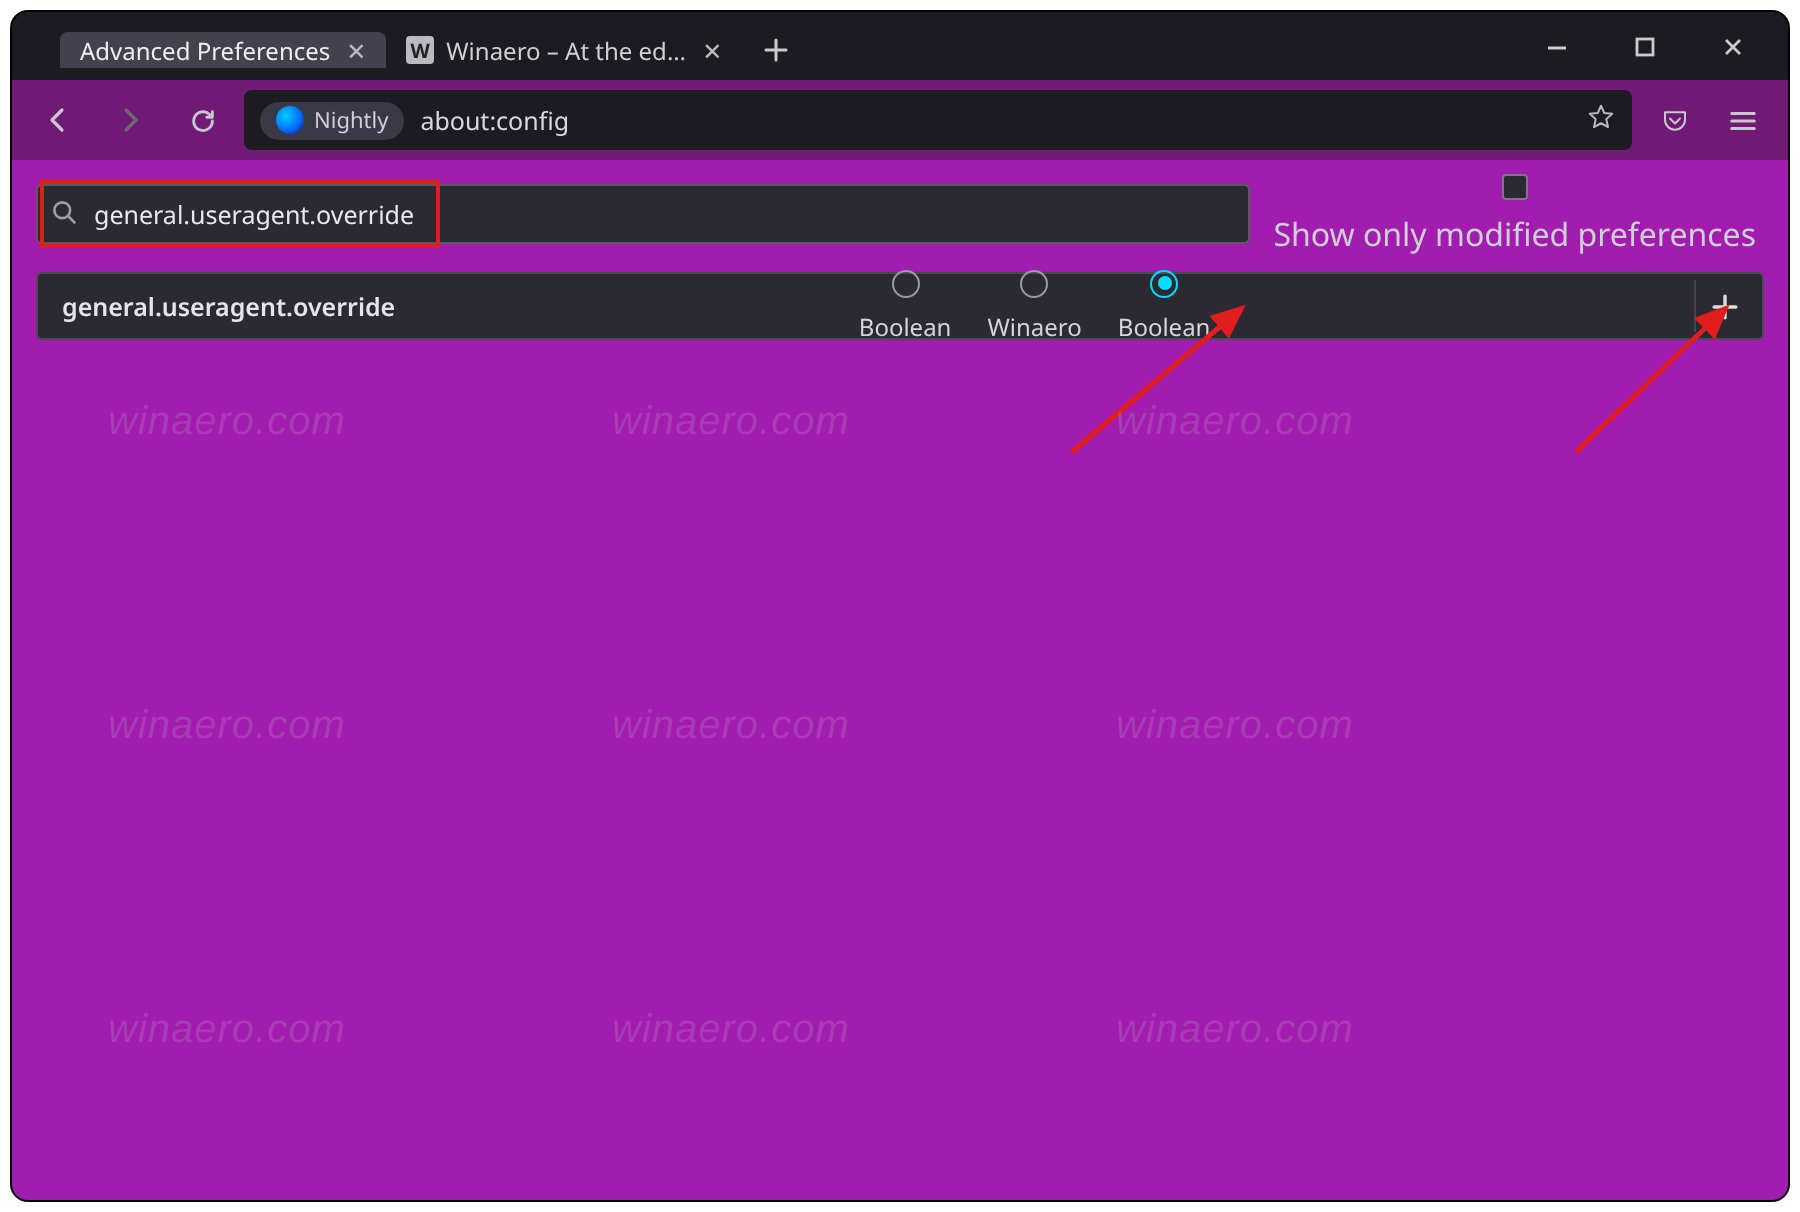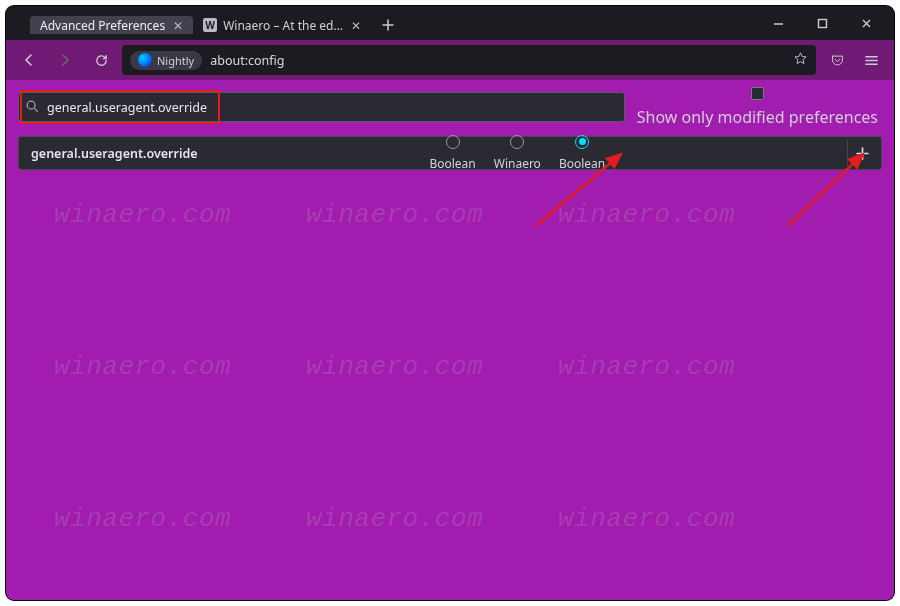--- a/index.html
+++ b/index.html
@@ -67,21 +67,21 @@
   .radio { width:14px; height:14px; border:1.5px solid #9a9aa2; border-radius:50%; display:flex; align-items:center; justify-content:center; }
   .radio.checked { border-color:#0df; }
   .radio-dot { width:7px; height:7px; border-radius:50%; background:#0df; }
   .add-btn { width:30px; height:26px; margin-left:auto; display:flex; align-items:center; justify-content:center; color:#ddd; border-left:1px solid #44444e; }
 
   
   .arrow { position:absolute; pointer-events:none; }
   .arrow svg { overflow: visible; }
 
   
-  .wm { position:absolute; color:rgba(180,180,190,0.22); font-family: Liberation Mono, monospace; font-size:26px; font-style: italic; letter-spacing: .5px; pointer-events:none; user-select:none; }
+  .wm { position:absolute; color:rgba(180,180,190,0.22); font-family: Liberation Sans, sans-serif; font-size:20px; font-style: italic; letter-spacing: .5px; pointer-events:none; user-select:none; }
 </style>
 </head>
 <body>
 
 <div class="window">
 
   <div class="titlebar">
     <div class="tabs-area">
       <div class="tab active">
         <span class="tab-label">Advanced Preferences</span>

